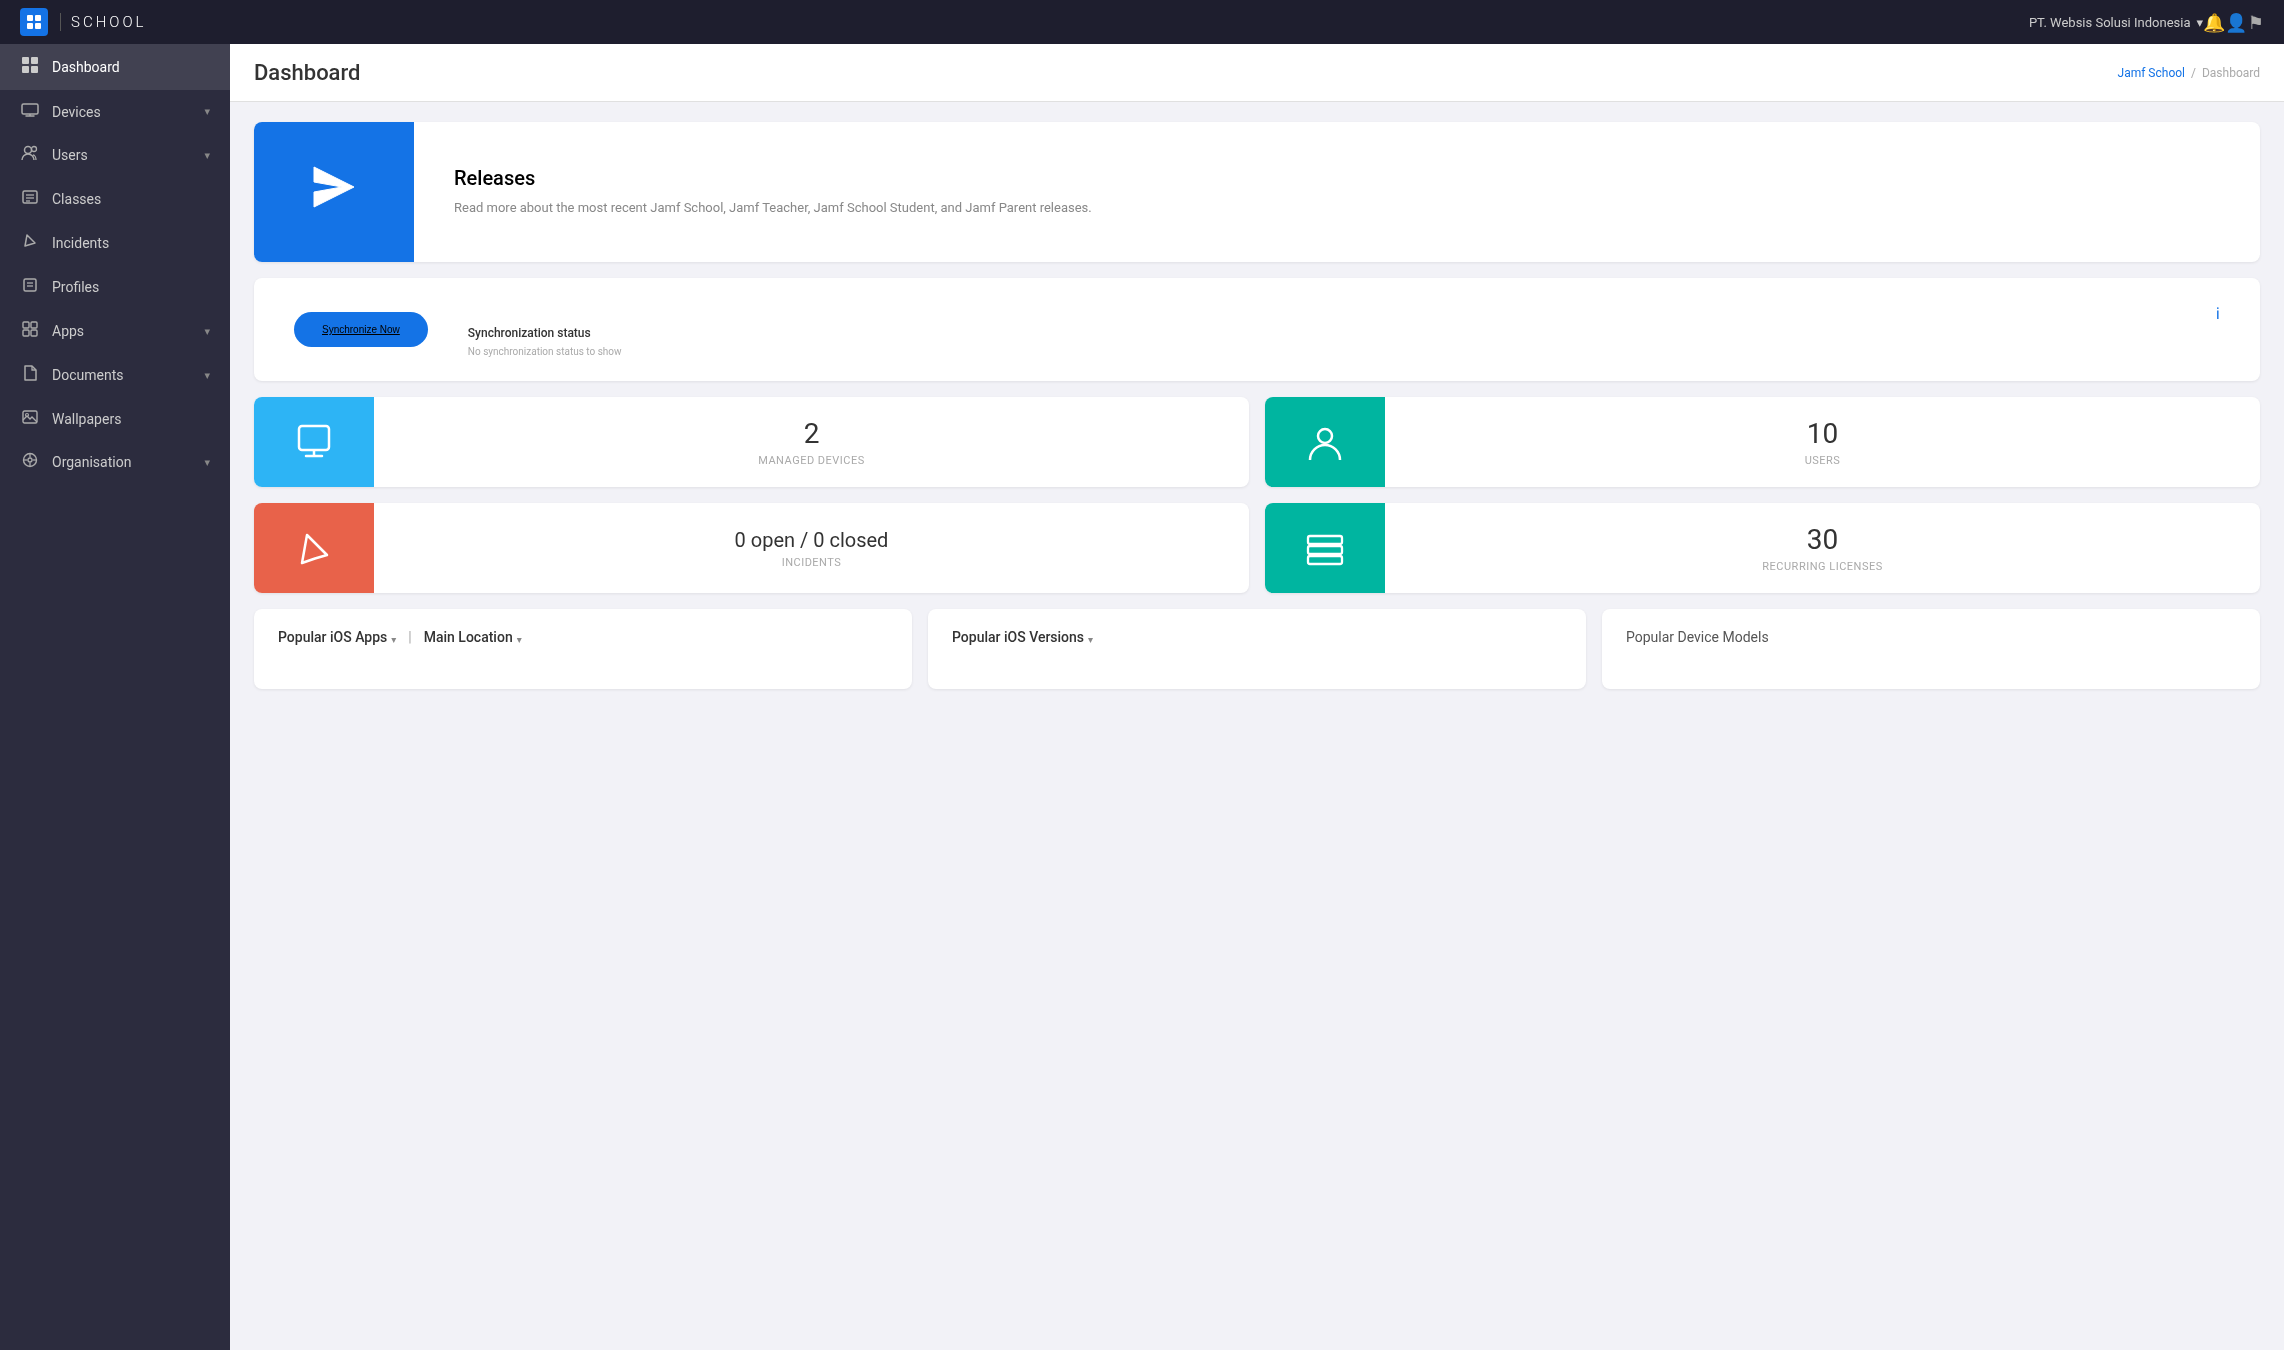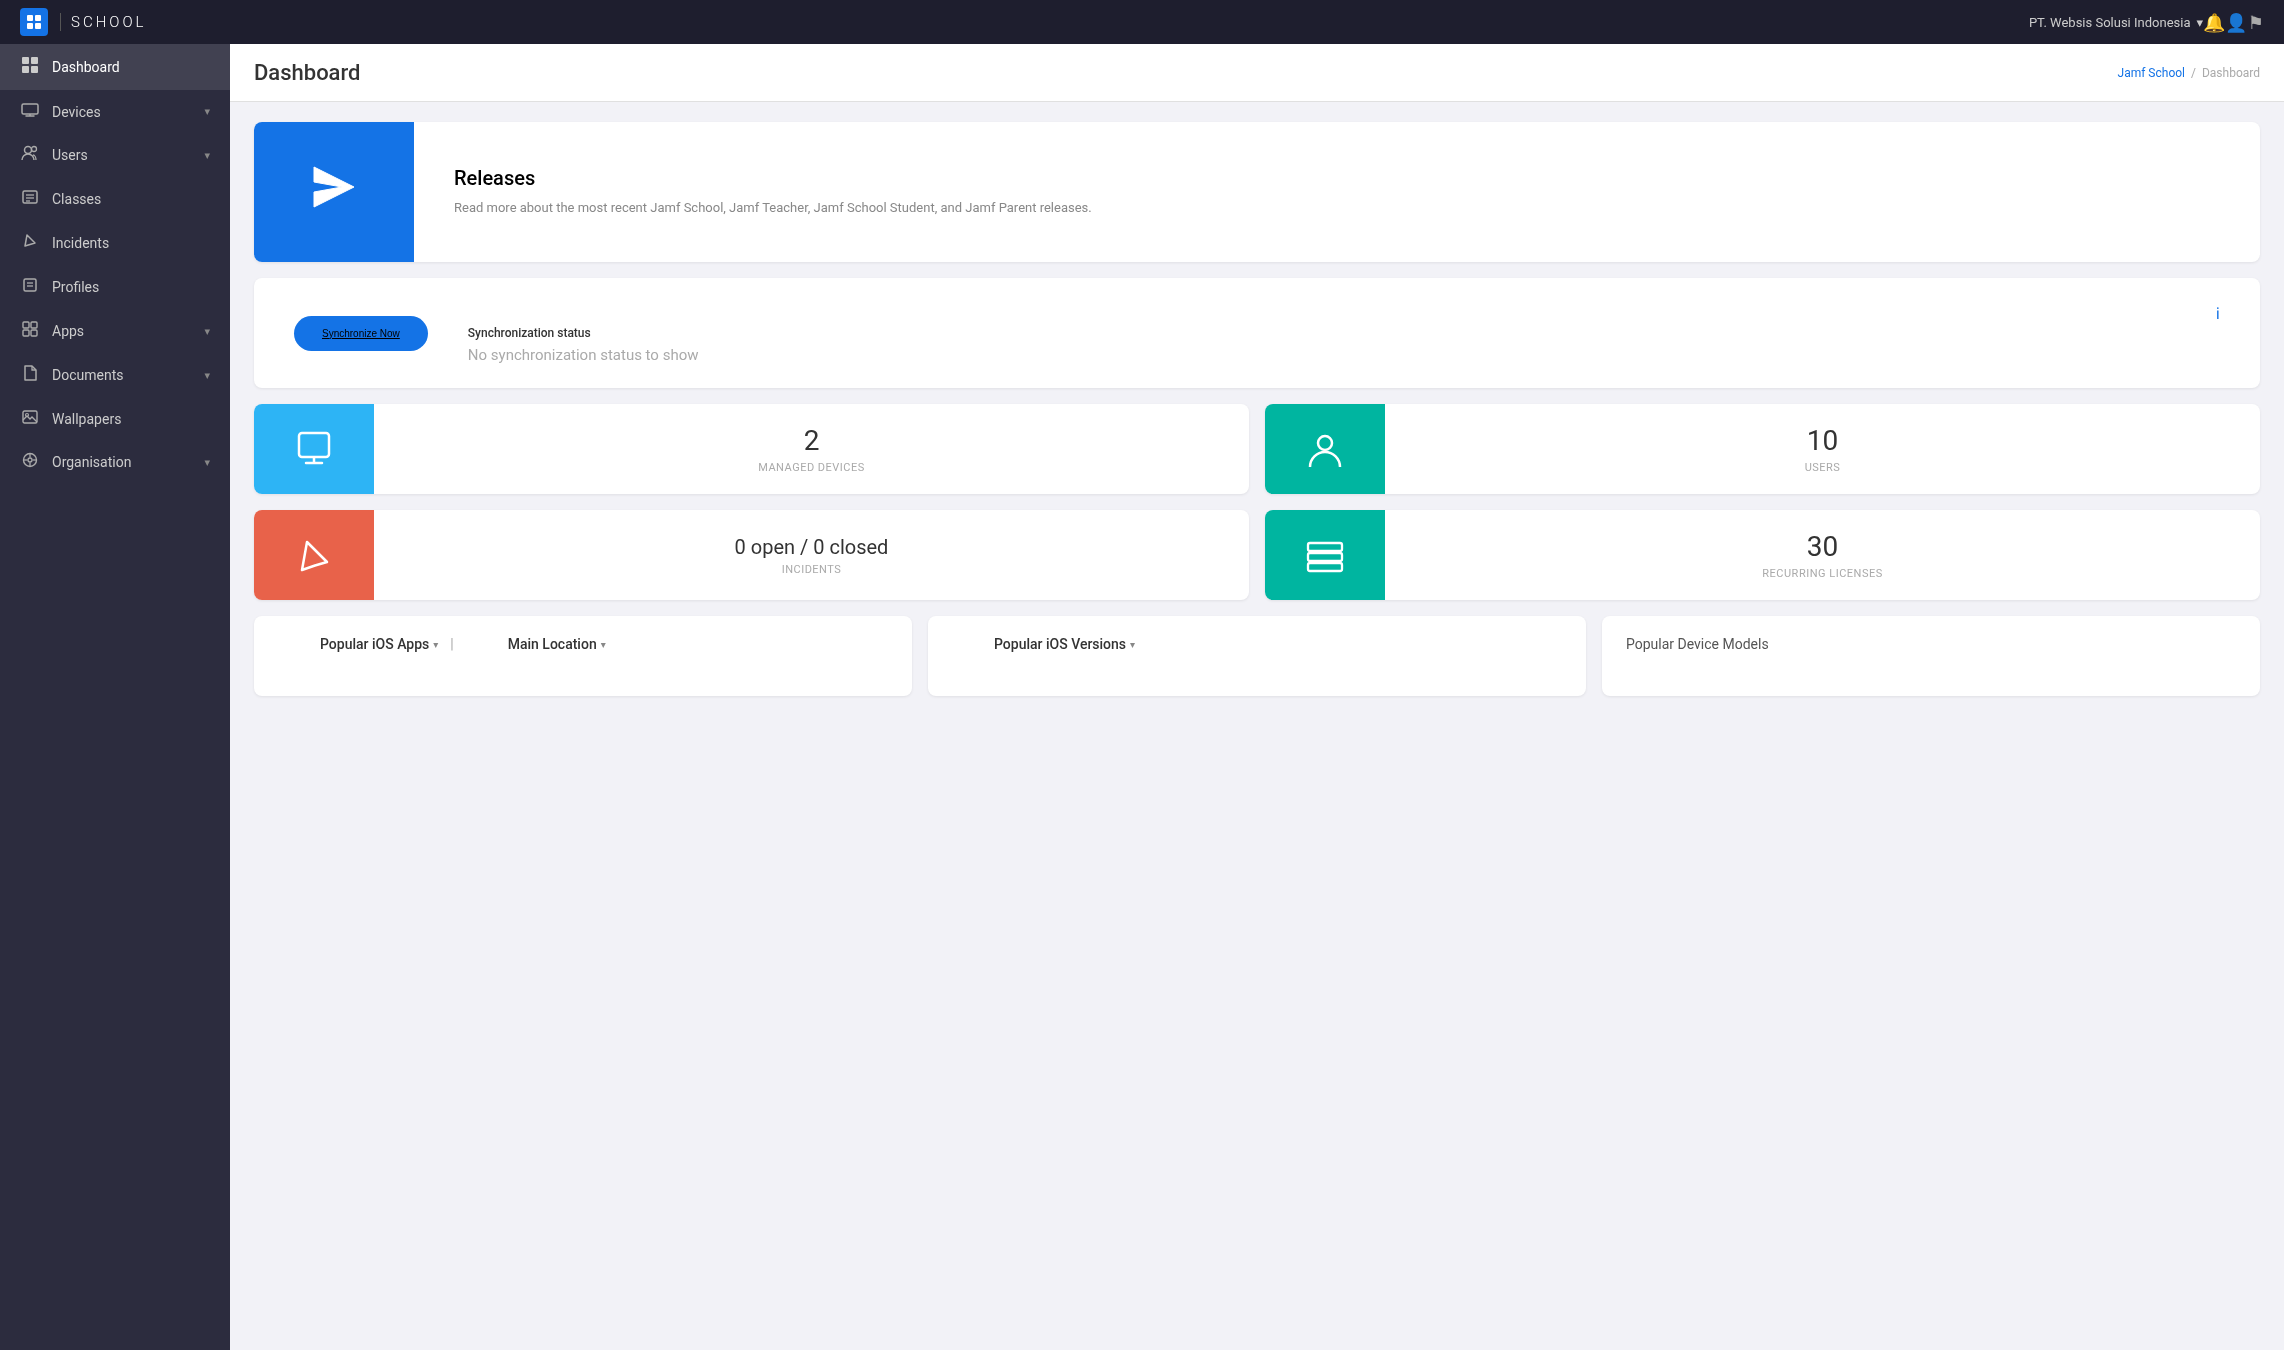--- a/index.html
+++ b/index.html
@@ -219,21 +219,21 @@
     }
     .sync-status-title {
       font-size: 12px;
       font-weight: 500;
       color: #333;
       margin-bottom: 6px;
       margin-top: 24px;
     }
     .sync-status-text {
       color: #aaa;
-      font-size: 15px;
+      font-size: 10px;
     }
     .info-icon {
       position: absolute;
       right: 0;
       top: 0;
       color: #1473e6;
       font-size: 16px;
       cursor: pointer;
     }
 
@@ -300,26 +300,25 @@
     }
     .bottom-card-header {
       display: flex;
       align-items: center;
       gap: 8px;
       font-size: 14px;
       color: #555;
     }
     .dropdown-trigger {
       display: flex;
-      align-items: center;
+      align-items: flex-end;
       gap: 4px;
       cursor: pointer;
       font-weight: 500;
       color: #333;
-      margin-left: 42px;
     }
     .dropdown-trigger .chevron-down {
       font-size: 10px;
       color: #888;
     }
   </style>
 </head>
 <body>
 
 <nav class="topnav">

